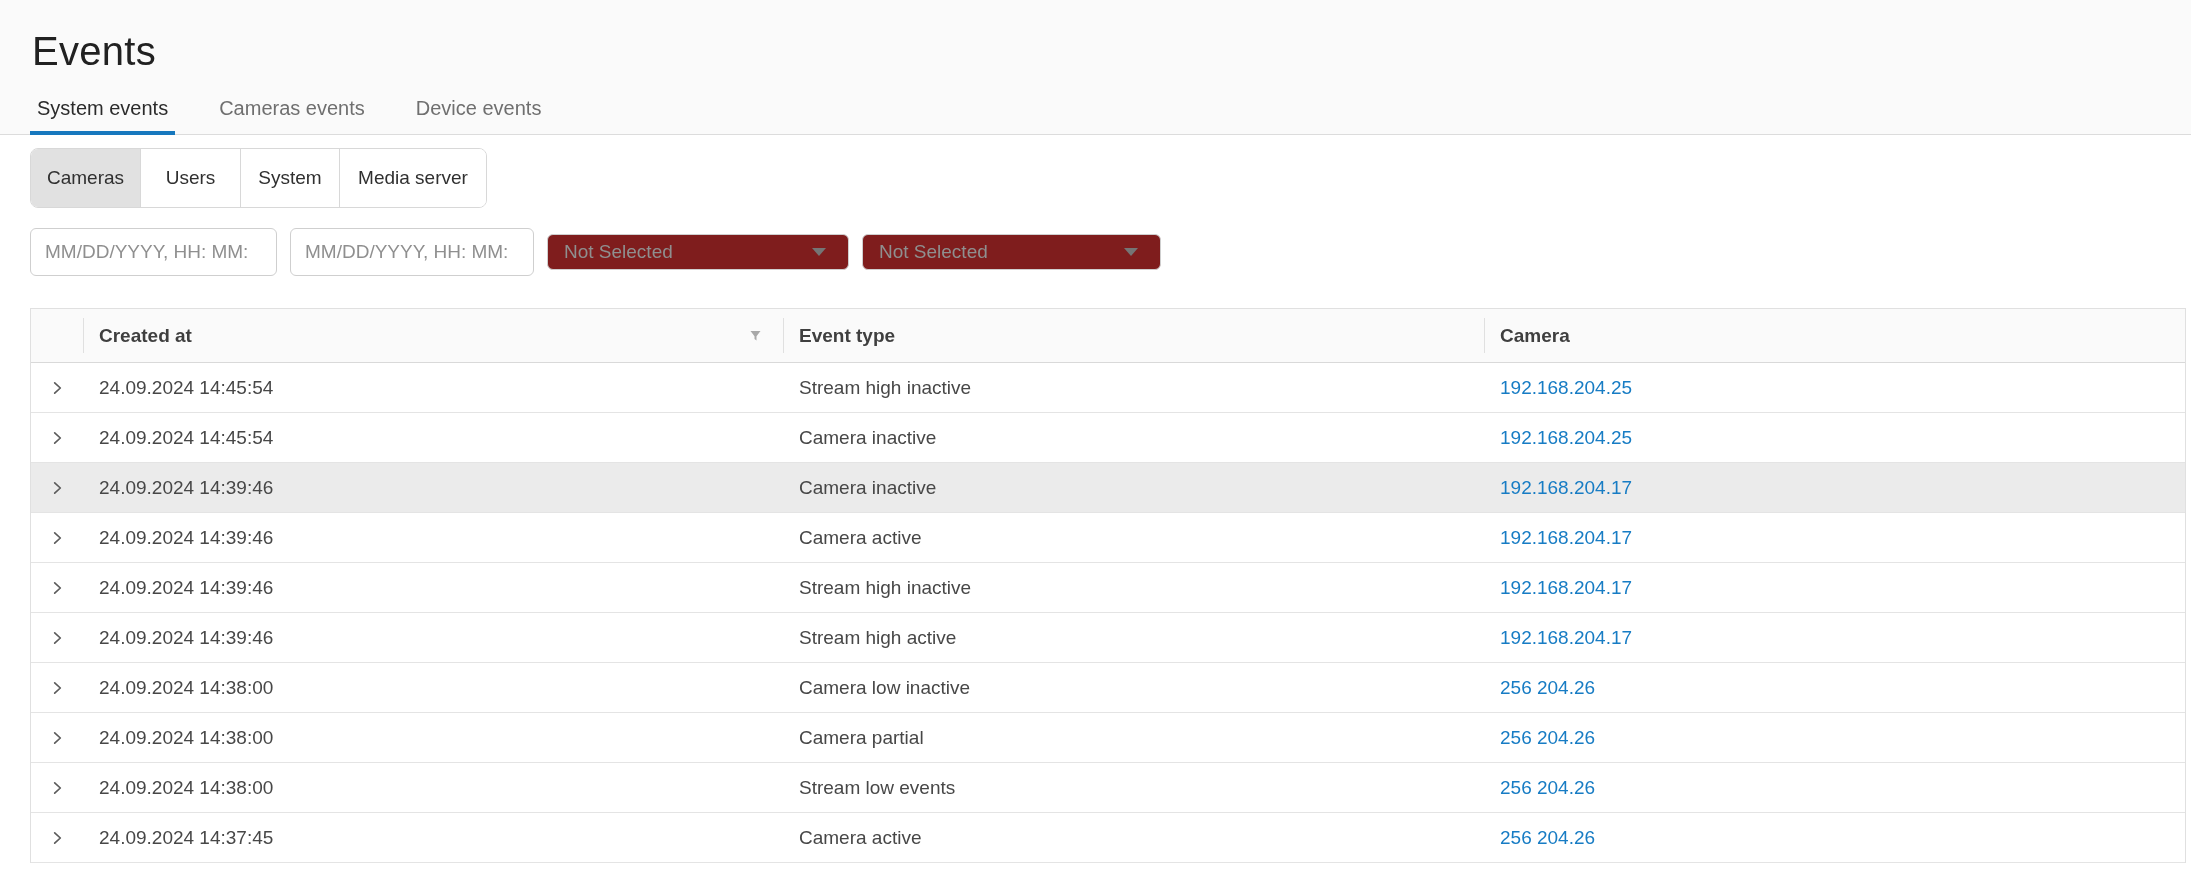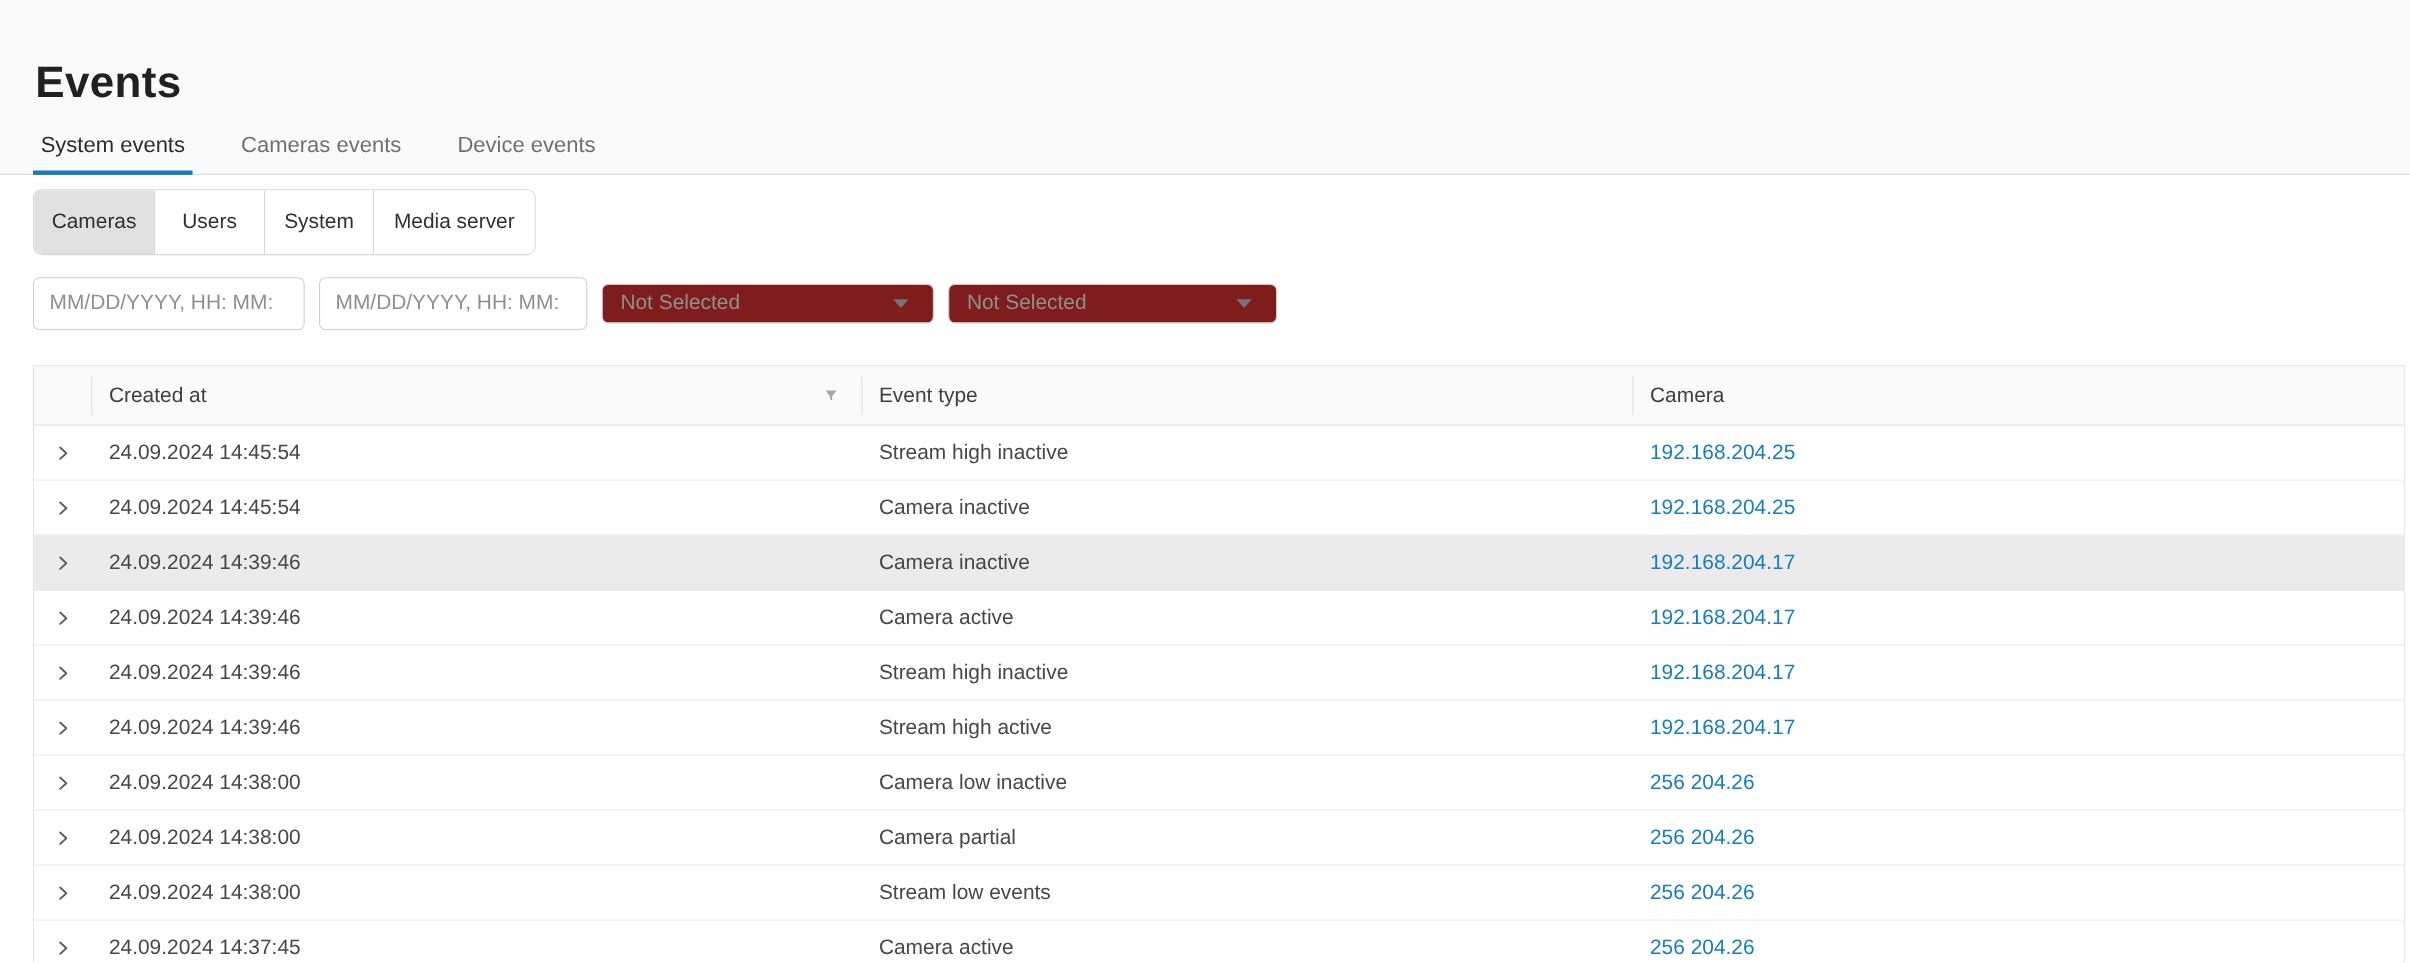--- a/index.html
+++ b/index.html
@@ -15,24 +15,24 @@
     overflow: hidden;
     background: #ffffff;
   }
   
   .header-band {
     background: #fafafa;
     border-bottom: 1px solid #dcdcdc;
   }
   .page-title {
     font-size: 40px;
-    font-weight: 700;
+    font-weight: 400;
     color: #212121;
     line-height: 46px;
-    padding: 52px 0 0 32px;
+    padding: 28px 0 0 32px;
     letter-spacing: 0.3px;
   }
   .tabs {
     display: flex;
     margin-top: 24px;
     padding-left: 30px;
   }
   .tab {
     font-size: 20px;
     line-height: 20px;
@@ -135,21 +135,21 @@
     height: 54px;
     background: var(--header-bg, #fafafa);
     border-bottom: 1px solid #d9d9d9;
   }
   .th {
     position: relative;
     display: flex;
     align-items: center;
     height: 100%;
     font-size: 19px;
-    font-weight: 400;
+    font-weight: 700;
     color: #3f3f3f;
     padding-left: 16px;
   }
   .th.sep::before {
     content: "";
     position: absolute;
     left: 0; top: 9px; bottom: 9px;
     width: 1px;
     background: #e0e0e0;
   }

